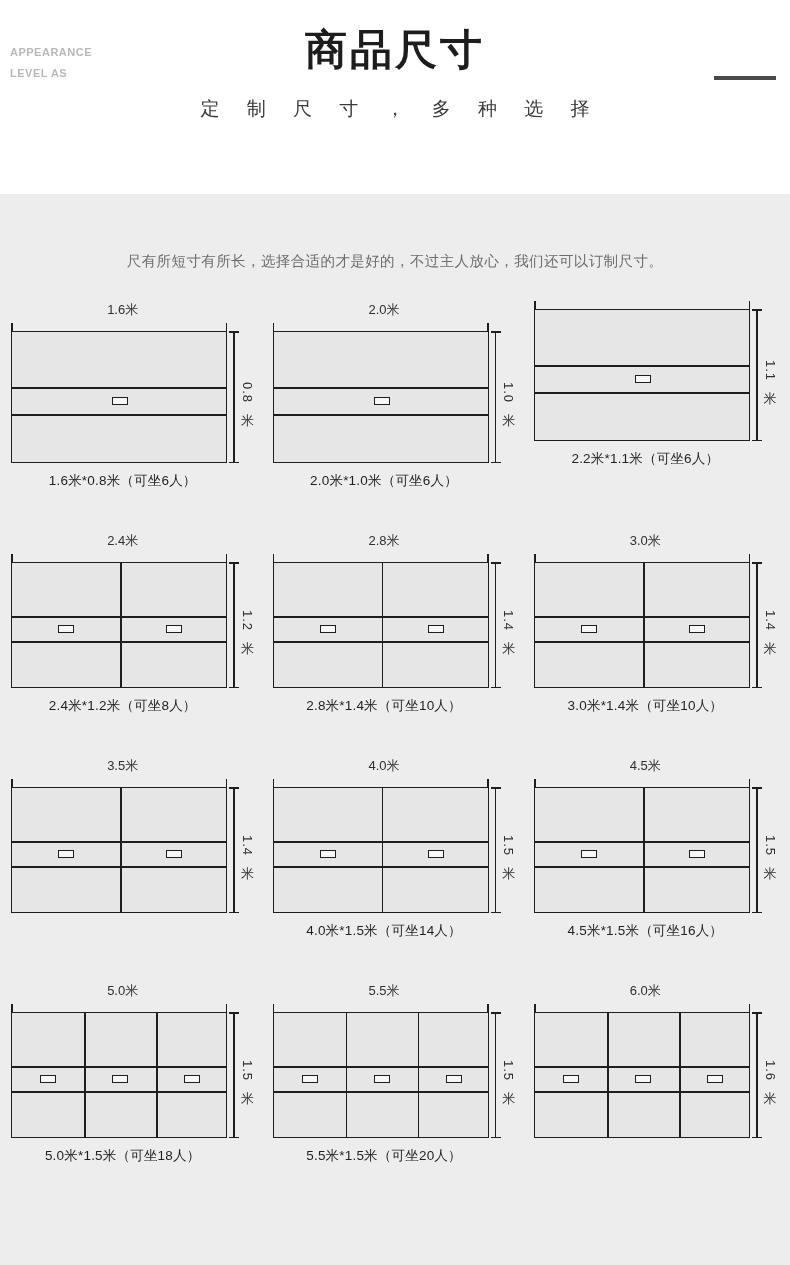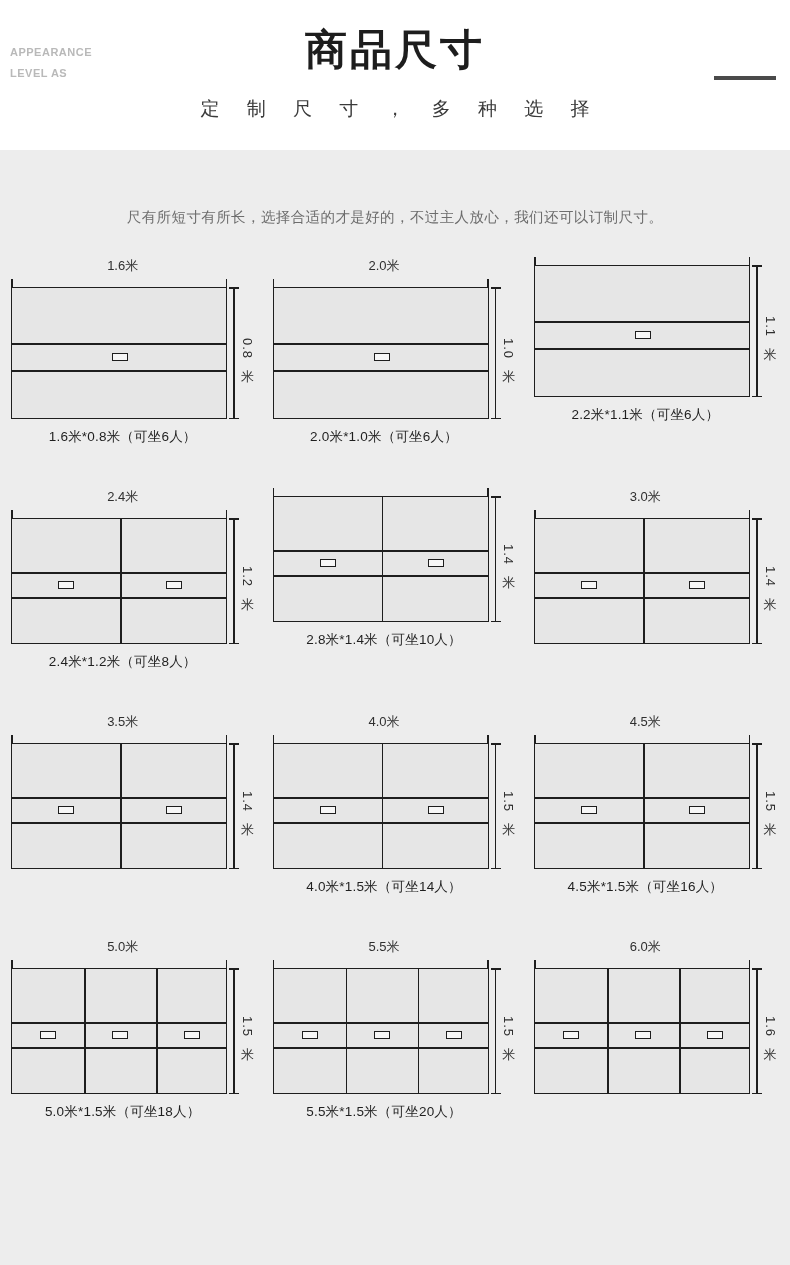--- a/index.html
+++ b/index.html
@@ -72,20 +72,21 @@
     background: #ededed;
     height: 1115px;
     position: relative;
   }
   .lead-text {
     text-align: center;
     font-size: 14.5px;
     color: #6d6d6d;
     padding-top: 58px;
     letter-spacing: 0.4px;
+    margin-top: 44px;
   }
 
   .grid {
     margin-top: 30px;
     padding: 0 8px;
     display: grid;
     grid-template-columns: repeat(3, 1fr);
     row-gap: 42px;
     column-gap: 10px;
   }
@@ -280,20 +281,21 @@
             </div>
           </div>
           <div class="hdim">
             <div class="tickline" style="height: 126px; margin-top: 8px;"></div>
             <div class="hlabel">1.2米</div>
           </div>
         </div>
         <div class="cell-caption">2.4米*1.2米（可坐8人）</div>
       </div>
       <div class="cell">
+        <div class="cell-width-label">2.8米</div>
         <div class="diagram-row">
           <div>
             <div class="wbar" style="width: 216px;"></div>
             <div class="table-box" style="width: 216px; height: 126px;">
               <div class="hline" style="top: 53px;"></div>
               <div class="hline" style="top: 78px;"></div>
               <div class="vline" style="left: 108px;"></div>
               <div class="seat-marker" style="left: 54px; top: 66px;"></div>
               <div class="seat-marker" style="left: 162px; top: 66px;"></div>
             </div>
@@ -316,20 +318,21 @@
               <div class="vline" style="left: 108px;"></div>
               <div class="seat-marker" style="left: 54px; top: 66px;"></div>
               <div class="seat-marker" style="left: 162px; top: 66px;"></div>
             </div>
           </div>
           <div class="hdim">
             <div class="tickline" style="height: 126px; margin-top: 8px;"></div>
             <div class="hlabel">1.4米</div>
           </div>
         </div>
+        <div class="cell-caption">3.0米*1.4米（可坐10人）</div>
       </div>
       <div class="cell">
         <div class="cell-width-label">3.5米</div>
         <div class="diagram-row">
           <div>
             <div class="wbar" style="width: 216px;"></div>
             <div class="table-box" style="width: 216px; height: 126px;">
               <div class="hline" style="top: 53px;"></div>
               <div class="hline" style="top: 78px;"></div>
               <div class="vline" style="left: 108px;"></div>

